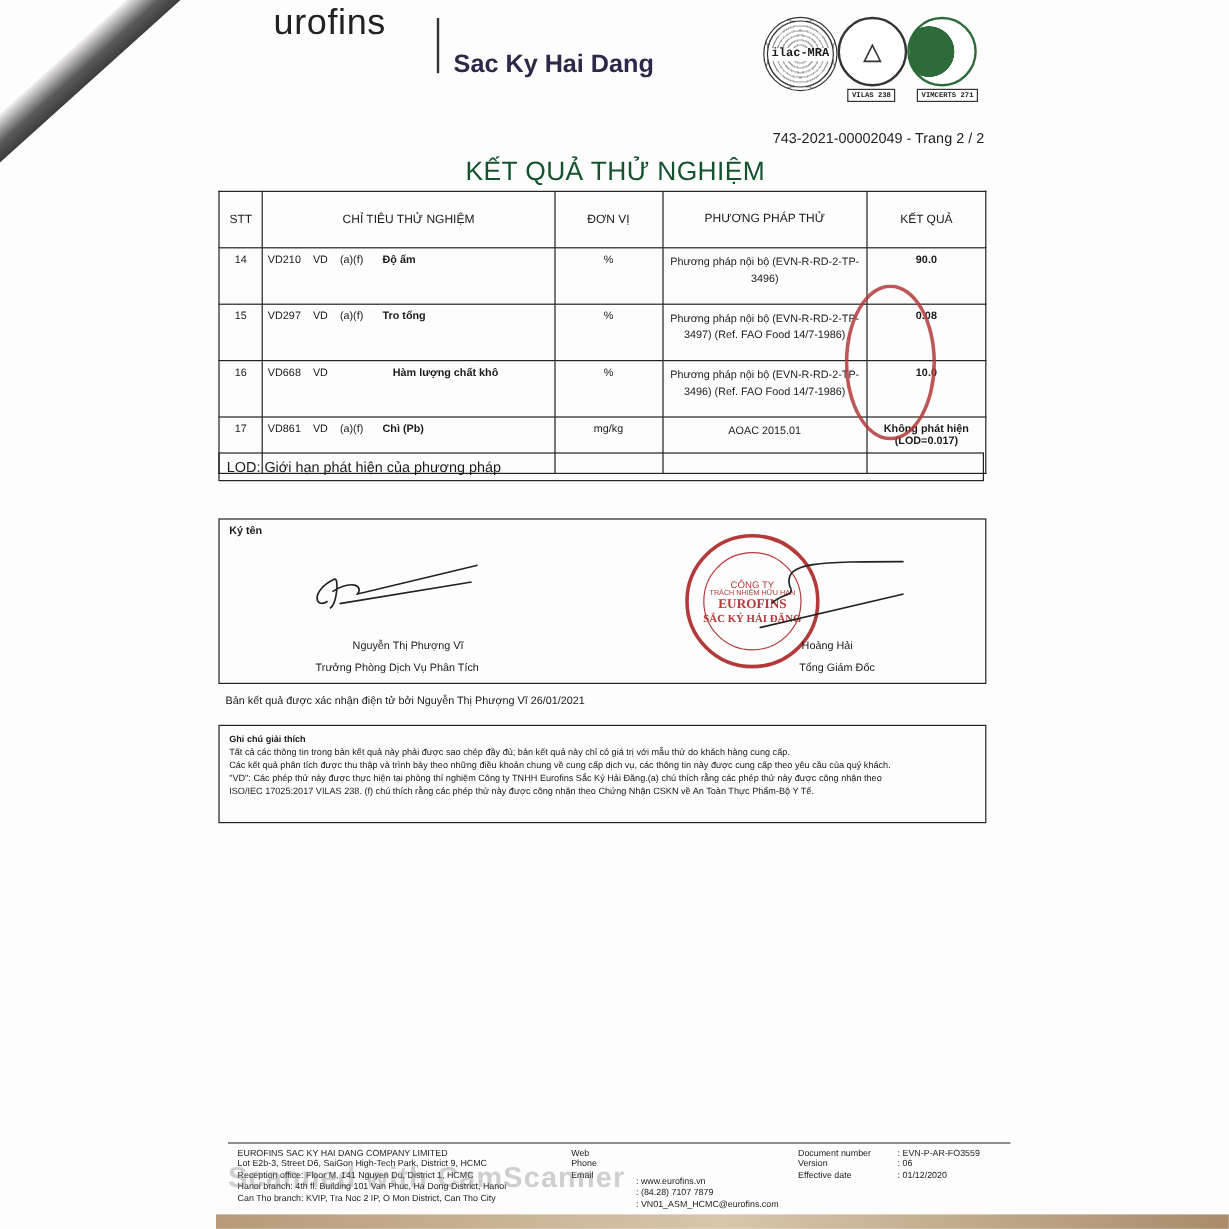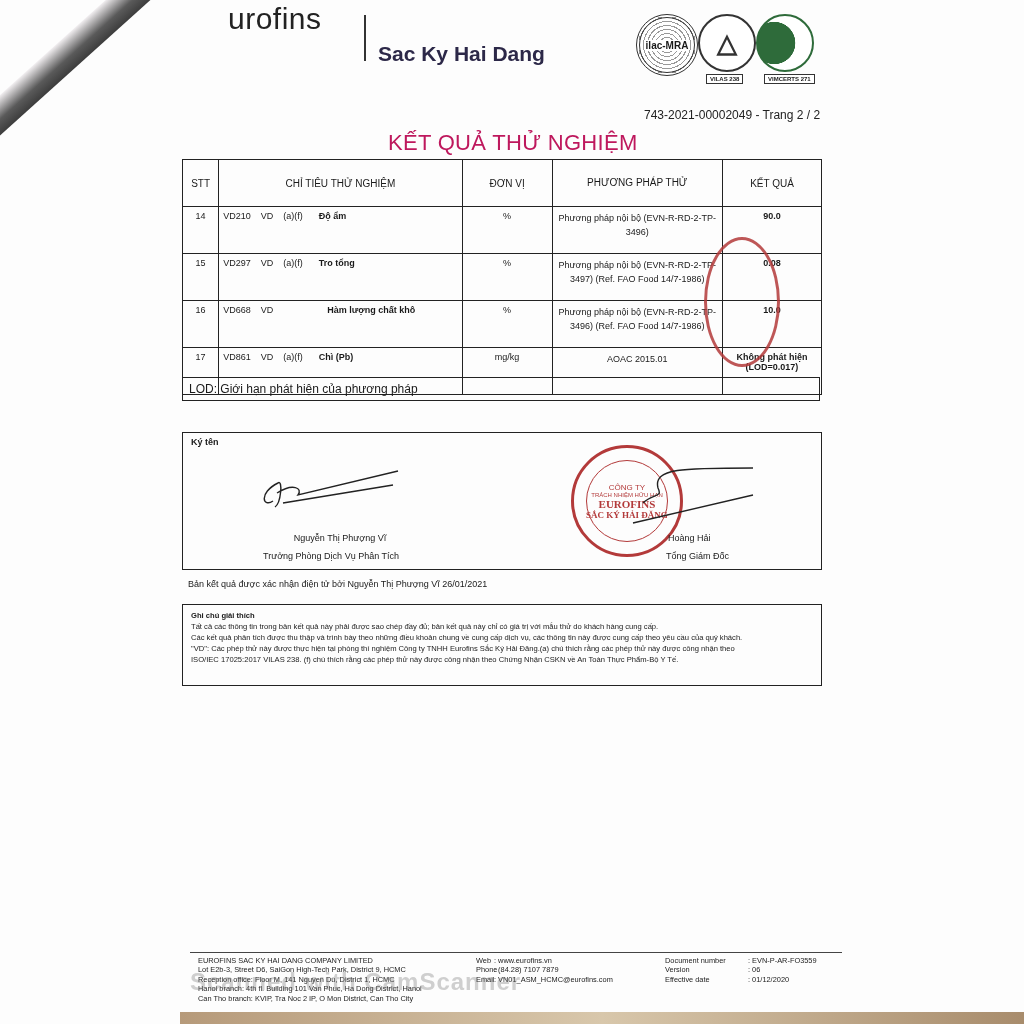--- a/index.html
+++ b/index.html
@@ -10,30 +10,30 @@
   }
   .page { position:absolute; left:0; top:0; width:1024px; height:1024px; background:#fdfdfd; }
   .fold {
     position:absolute; left:150px; top:-40px; width:30px; height:240px;
     background:linear-gradient(90deg,#f2eff1 0%,#5a5a5a 60%,#3d3d3d 100%);
     transform:rotate(48deg); transform-origin:top left;
   }
   .logo-word { position:absolute; left:228px; top:2px; font-size:30px; font-weight:normal; color:#222; letter-spacing:0.5px; }
   .logo-sep { position:absolute; left:364px; top:15px; width:2px; height:46px; background:#333; }
   .logo-sub { position:absolute; left:378px; top:42px; font-size:21px; color:#2c2848; font-weight:bold; }
-  .badges { position:absolute; left:636px; top:14px; display:flex; gap:0; }
+  .badges { position:absolute; left:636px; top:14px; display:flex; gap:0;font-family:Liberation Mono, monospace; }
   .badge { width:54px; height:54px; border-radius:50%; border:2px solid #333; position:relative; display:flex; align-items:center; justify-content:center; font-size:9px; font-weight:bold; }
   .badge.ilac { border-style:double; border-width:4px; background:repeating-radial-gradient(circle,#fff 0 3px,#999 3px 4px); }
   .badge.ilac span { background:#fff; padding:0 1px; font-size:10px; }
   .badge.boa { background:#fff; }
   .badge.boa::after { content:"\25B3"; font-size:26px; color:#333; }
   .badge.vim { background:radial-gradient(circle at 30% 50%, #2e6b3a 0 45%, #ffffff 46%); border-color:#2e6b3a; }
   .badge-cap { position:absolute; top:58px; left:6px; font-size:6px; border:1px solid #333; padding:1px 3px; white-space:nowrap; background:#fff; }
   .doc-ref { position:absolute; left:644px; top:108px; font-size:12px; color:#222; }
-  .title { position:absolute; left:388px; top:130px; font-size:22px; color:#be185d; letter-spacing:0.3px; }
+  .title { position:absolute; left:388px; top:130px; font-size:22px; color:#14532d; letter-spacing:0.3px; }
 
   table.results { position:absolute; left:182px; top:159px; width:640px; border-collapse:collapse; font-size:9px; }
   table.results th, table.results td { border:1.5px solid #222; vertical-align:top; }
   table.results th { font-size:10px; font-weight:normal; height:44px; vertical-align:middle; }
   table.results td { padding:4px 4px; height:38px; }
   .c-stt { width:28px; text-align:center; }
   .c-name { width:240px; }
   .c-unit { width:84px; text-align:center; }
   .c-meth { width:168px; text-align:center; line-height:14px; }
   .c-res { width:92px; text-align:center; font-weight:bold; }
@@ -60,21 +60,21 @@
     border:3px solid rgba(179,58,58,0.85); box-sizing:border-box; clip-path:inset(0 0 0 0);
   }
   .confirm { position:absolute; left:188px; top:579px; font-size:9px; }
 
   .notes-box { position:absolute; left:182px; top:604px; width:640px; height:82px; border:1.5px solid #222; box-sizing:border-box; padding:5px 8px; font-size:7.6px; line-height:11px; }
   .notes-box .h { font-weight:bold; }
 
   .footer-line { position:absolute; left:190px; top:952px; width:652px; height:1px; background:#444; }
   .footer { position:absolute; top:956px; font-size:7.4px; line-height:9.4px; color:#222; }
   .f-left { left:198px; }
-  .f-mid-k { left:476px; } .f-mid-v { left:494px; }
+  .f-mid-k { left:476px; } .f-mid-v { left:530px;margin-top:24px; }
   .f-r-k { left:665px; } .f-r-v { left:748px; }
   .bottom-strip { position:absolute; left:180px; top:1012px; width:844px; height:12px; background:linear-gradient(90deg,#b69a7a,#d8c7ab,#a88c6c); }
   .watermark { position:absolute; left:190px; top:968px; font-size:24px; color:rgba(120,120,120,0.35); letter-spacing:1px;font-weight:bold; }
 </style>
 </head>
 <body>
 
 <div class="page">
   <div class="fold"></div>
 

